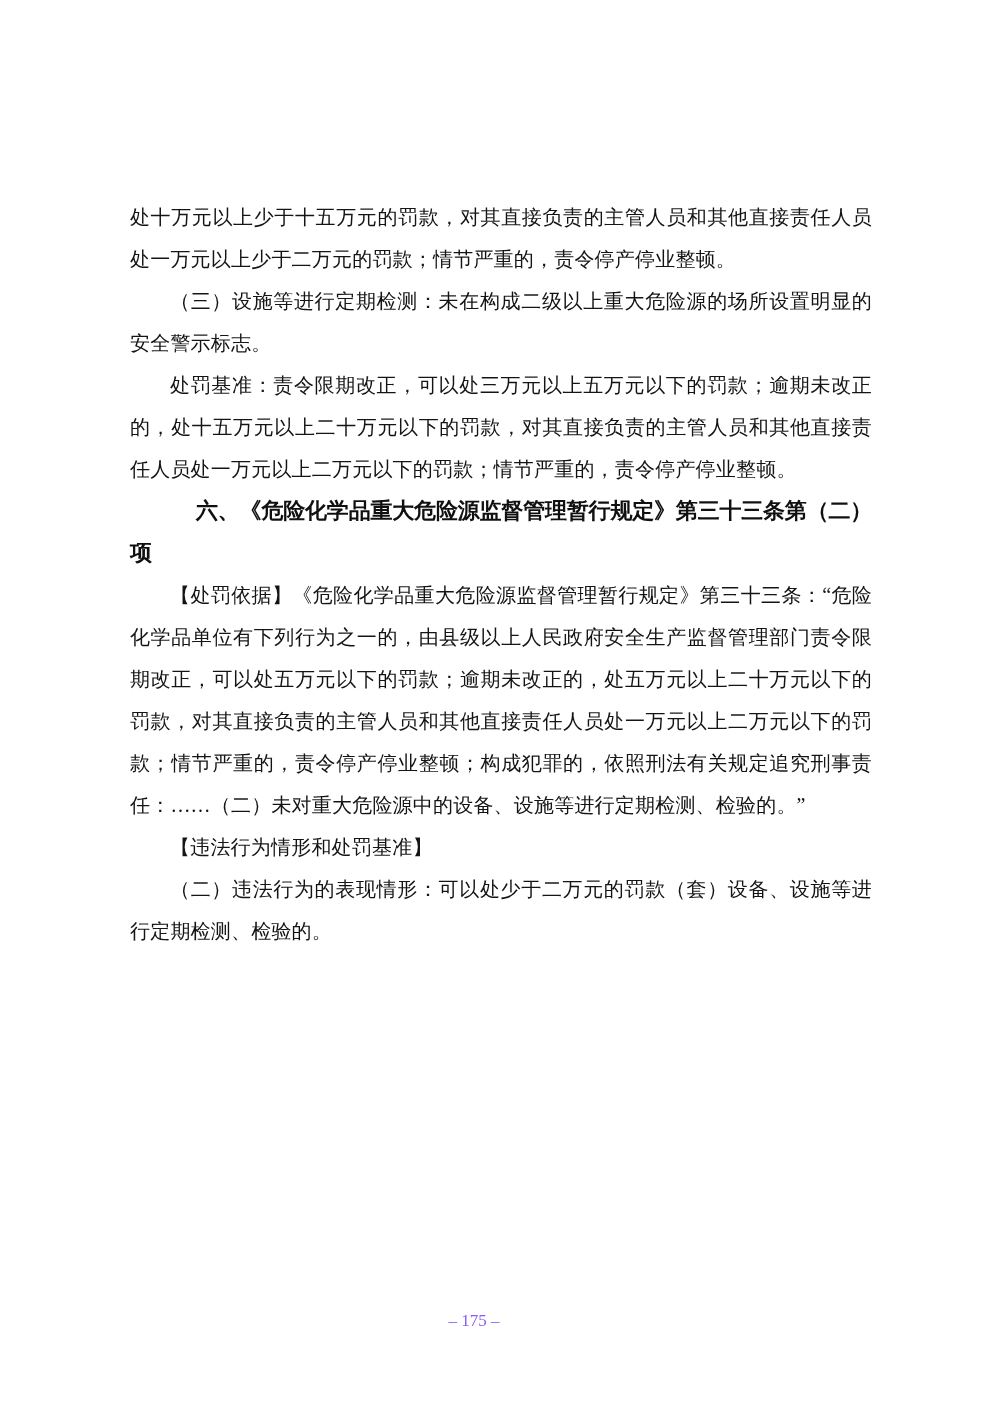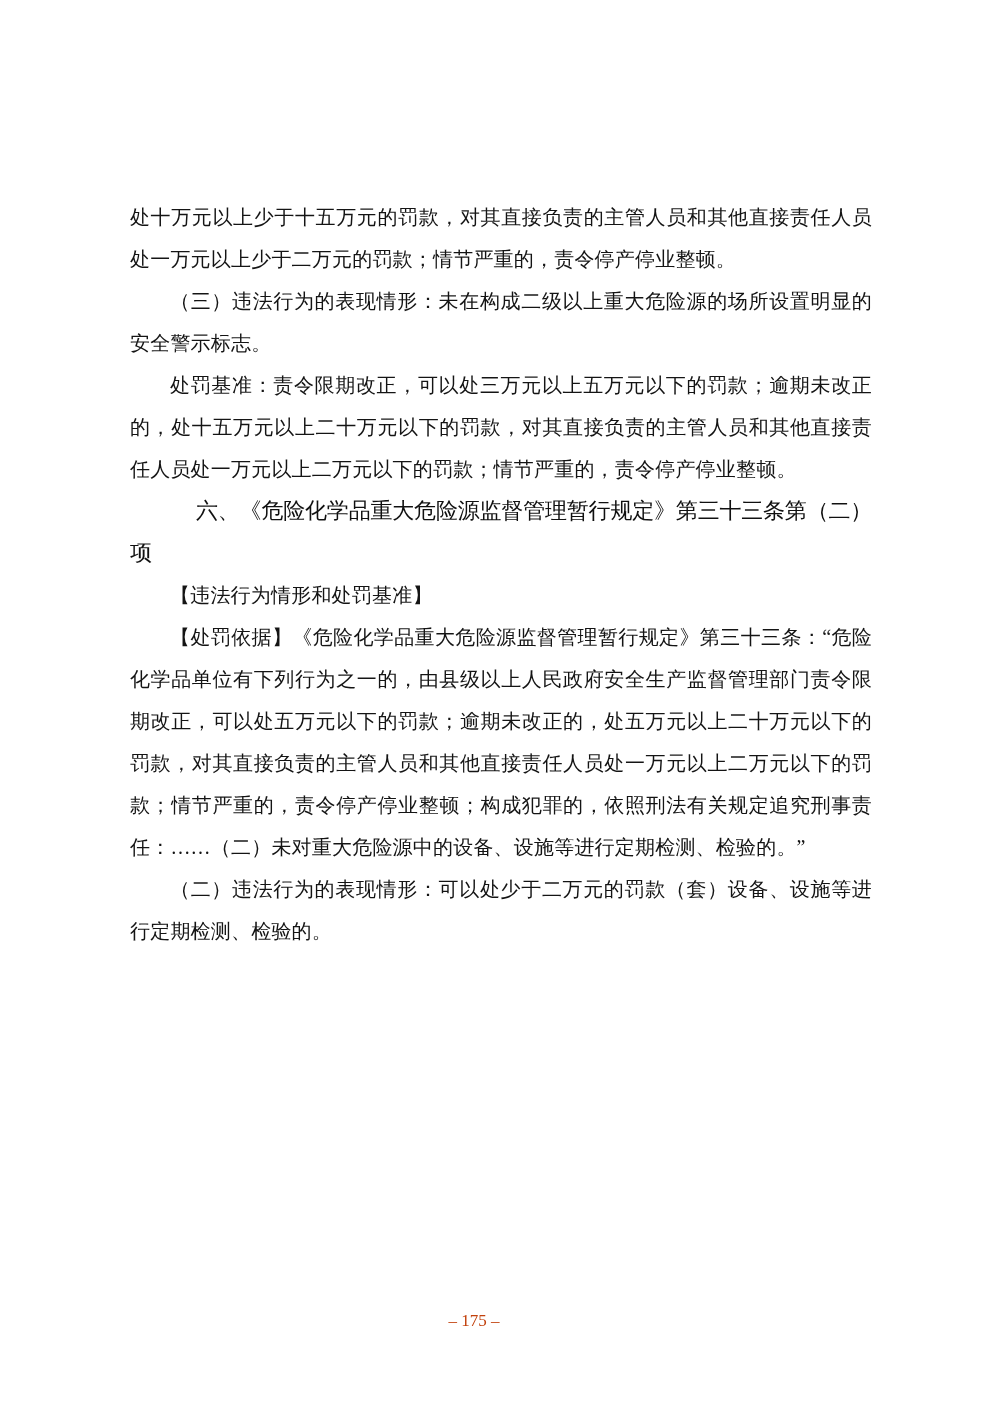--- a/index.html
+++ b/index.html
@@ -31,47 +31,47 @@
     letter-spacing: 0.2px;
     word-break: break-all;
   }
   .para.indent {
     text-indent: 2em;
   }
   .section-heading {
     margin: 0;
     font-size: 22px;
     line-height: 42px;
-    font-weight: 400;
+    font-weight: 700;
     color: #101010;
     text-align: justify;
     letter-spacing: -0.3px;
     text-indent: 3em;
     word-break: break-all;
   }
   .page-number {
     position: absolute;
     left: 0;
     width: 948px;
     top: 1296px;
     text-align: center;
     font-size: 17px;
     line-height: 26px;
-    color: #c2410c;
+    color: #8b5cf6;
     font-family: "Liberation Serif", "DejaVu Serif", serif;
   }
 </style>
 </head>
 <body>
 
 <div class="page">
   <div class="content">
     <p class="para">处十万元以上少于十五万元的罚款，对其直接负责的主管人员和其他直接责任人员处一万元以上少于二万元的罚款；情节严重的，责令停产停业整顿。</p>
-    <p class="para indent">（三）违法行为的表现情形：未在构成二级以上重大危险源的场所设置明显的安全警示标志。</p>
+    <p class="para indent">（三）设施等进行定期检测：未在构成二级以上重大危险源的场所设置明显的安全警示标志。</p>
     <p class="para indent">处罚基准：责令限期改正，可以处三万元以上五万元以下的罚款；逾期未改正的，处十五万元以上二十万元以下的罚款，对其直接负责的主管人员和其他直接责任人员处一万元以上二万元以下的罚款；情节严重的，责令停产停业整顿。</p>
     <h2 class="section-heading">六、《危险化学品重大危险源监督管理暂行规定》第三十三条第（二）项</h2>
+    <p class="para indent">【处罚依据】《危险化学品重大危险源监督管理暂行规定》第三十三条：“危险化学品单位有下列行为之一的，由县级以上人民政府安全生产监督管理部门责令限期改正，可以处五万元以下的罚款；逾期未改正的，处五万元以上二十万元以下的罚款，对其直接负责的主管人员和其他直接责任人员处一万元以上二万元以下的罚款；情节严重的，责令停产停业整顿；构成犯罪的，依照刑法有关规定追究刑事责任：……（二）未对重大危险源中的设备、设施等进行定期检测、检验的。”</p>
     <p class="para indent">【违法行为情形和处罚基准】</p>
-    <p class="para indent">【处罚依据】《危险化学品重大危险源监督管理暂行规定》第三十三条：“危险化学品单位有下列行为之一的，由县级以上人民政府安全生产监督管理部门责令限期改正，可以处五万元以下的罚款；逾期未改正的，处五万元以上二十万元以下的罚款，对其直接负责的主管人员和其他直接责任人员处一万元以上二万元以下的罚款；情节严重的，责令停产停业整顿；构成犯罪的，依照刑法有关规定追究刑事责任：……（二）未对重大危险源中的设备、设施等进行定期检测、检验的。”</p>
     <p class="para indent">（二）违法行为的表现情形：可以处少于二万元的罚款（套）设备、设施等进行定期检测、检验的。</p>
   </div>
 
   <div class="page-number">– 175 –</div>
 </div>
 
 </body></html>

